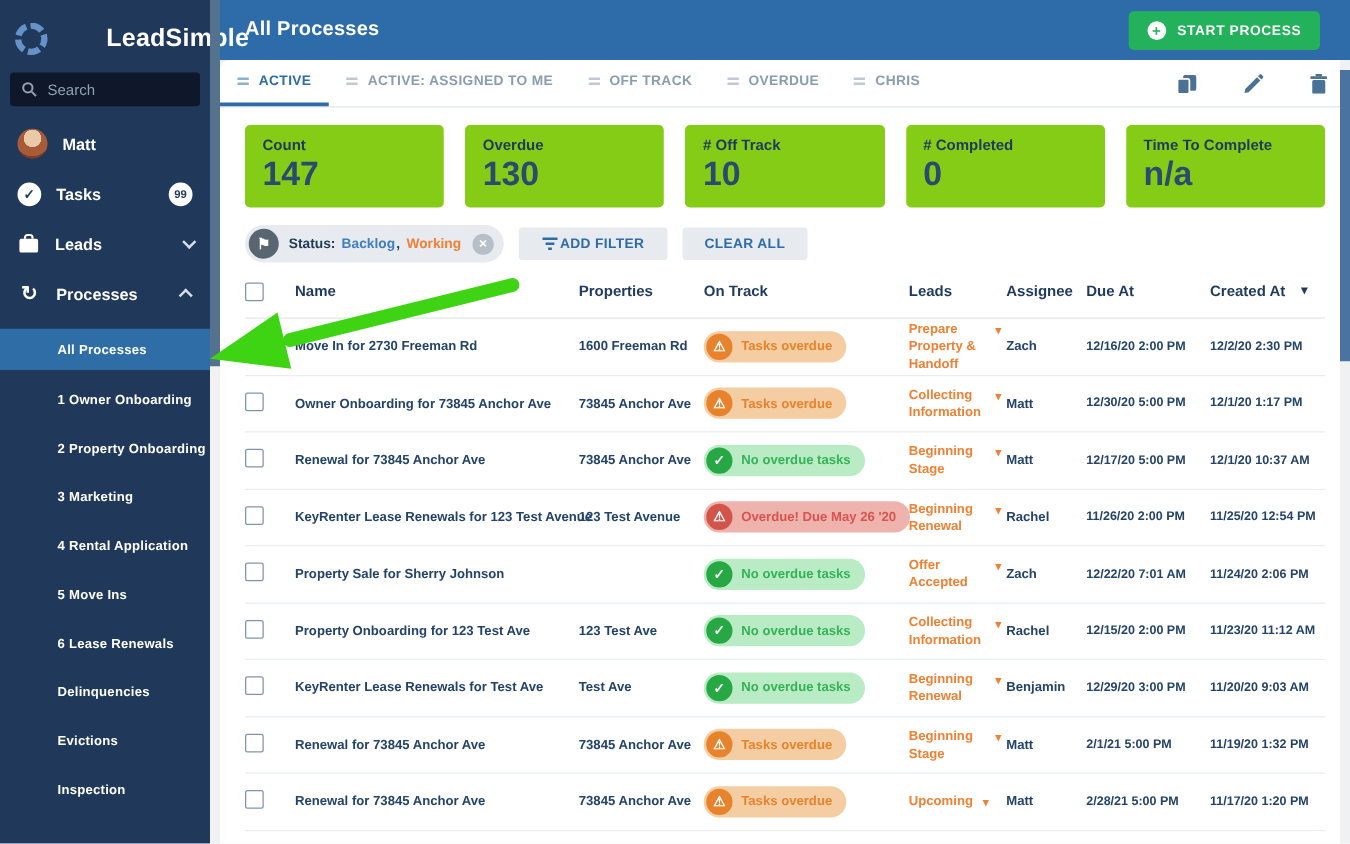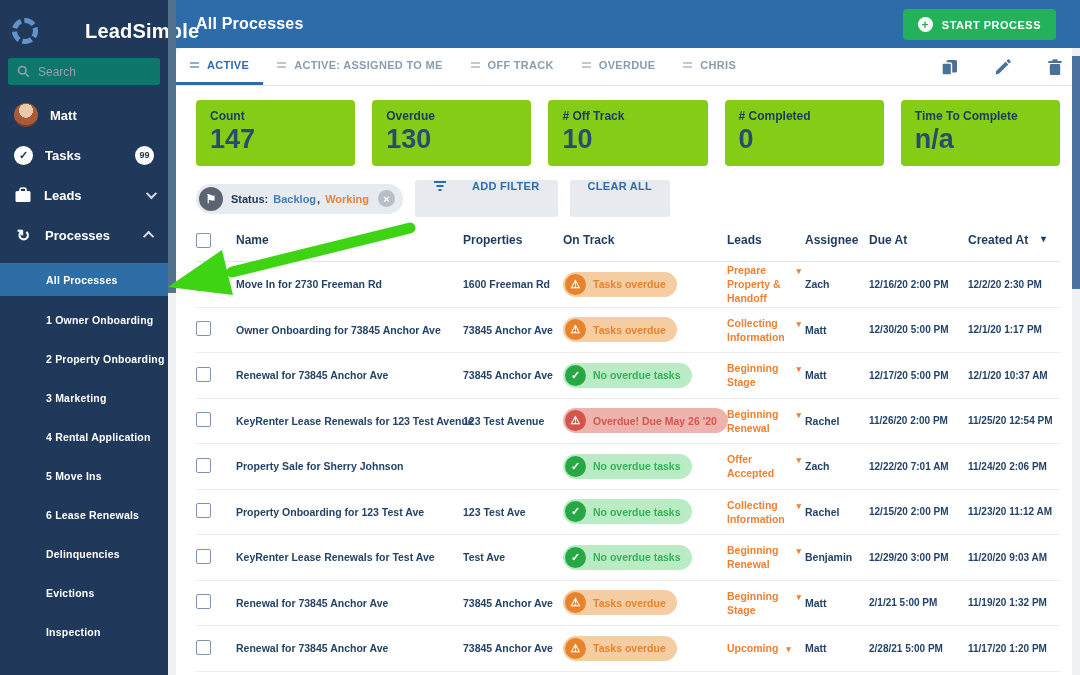--- a/index.html
+++ b/index.html
@@ -7,21 +7,21 @@
   body { font-family:"Liberation Sans", sans-serif; background:#fff; }
   .app { position:relative; width:1080px; height:675px; overflow:hidden; background:#eef0f3; }
 
   
   .sidebar { position:absolute; left:0; top:0; width:168px; height:675px; background:#20395a; z-index:2; }
   .sb-scrollbar { position:absolute; left:168px; top:0; width:8px; height:675px; background:#eff1f3; z-index:3; }
   .sb-scrollbar .thumb { width:8px; height:293px; background:#54718e; }
   .logo { display:flex; align-items:center; gap:9px; padding:12px 0 0 12px; height:50px; }
   .logo-ring { width:26px; height:26px; border-radius:50%; border:5px dashed #6593c9; background:transparent; flex:none; }
   .logo-text { color:#fff; font-size:20px; font-weight:700; letter-spacing:.2px;margin-left:38px; }
-  .search-box { margin:8px 8px 10px 8px; height:27px; background:#0f766e; border-radius:3px;
+  .search-box { margin:8px 8px 10px 8px; height:27px; background:#0f172a; border-radius:3px;
     display:flex; align-items:center; gap:8px; padding:0 9px; }
   .search-box input { background:transparent; border:none; outline:none; color:#cdd5de; font-size:12px;
     font-family:"Liberation Sans", sans-serif; width:110px; }
   .search-box input::placeholder { color:#93a0b1; }
   .nav-row { height:40px; display:flex; align-items:center; padding:0 14px; color:#fff;
     font-size:13px; font-weight:700; gap:12px; cursor:pointer; }
   .nav-label { flex:1; }
   .avatar { width:24px; height:24px; border-radius:50%; flex:none;
     background:radial-gradient(circle at 50% 32%, #e9c9a8 0 34%, #a85b38 35% 70%, #7c3d2a 71%); }
   .icon-circle-check { width:19px; height:19px; border-radius:50%; background:#fff; color:#20395a;
@@ -78,23 +78,23 @@
   .chip { height:30px; background:#e7eaee; border-radius:16px; display:flex; align-items:center;
     gap:5px; padding:0 8px 0 3px; font-size:11px; font-weight:700; cursor:pointer; }
   .flag-circle { width:24px; height:24px; border-radius:50%; background:#5a6572; color:#fff;
     display:flex; align-items:center; justify-content:center; font-size:12px; margin-right:3px; }
   .chip-label { color:#223a57; }
   .chip-val.blue { color:#3f7fbf; }
   .chip-val.orange { color:#ee8134; }
   .chip-sep { color:#223a57; margin-left:-4px; }
   .chip-x { width:17px; height:17px; border-radius:50%; background:#b6bfc8; color:#fff; font-size:11px;
     display:flex; align-items:center; justify-content:center; margin-left:4px; cursor:pointer; }
-  .filter-btn { height:37px; background:#e7eaee; border:none; border-radius:3px; color:#2e6ca9;
+  .filter-btn { height:26px; background:#e7eaee; border:none; border-radius:3px; color:#2e6ca9;
     font-family:"Liberation Sans",sans-serif; font-size:11px; font-weight:700; letter-spacing:.3px;
-    display:flex; gap:25px; padding:0 18px; cursor:pointer; }
+    display:flex; align-items:center; gap:1px; padding:0 18px; cursor:pointer; }
   .filters .filter-btn:nth-of-type(2) { margin-left:0; }
 
   
   .table { margin-top:16px; }
   .thead, .trow { display:grid; grid-template-columns:40px 227px 100px 164px 78px 64px 99px 1fr;
     align-items:center; }
   .thead { font-size:12px; font-weight:700; color:#1f3a5f; padding-bottom:10px;
     border-bottom:1px solid #e2e7ec; align-items:start; }
   .th-created { position:relative; padding-right:14px; }
   .sort-caret { position:absolute; right:14px; top:0; color:#1f3a5f; font-size:10px; }

